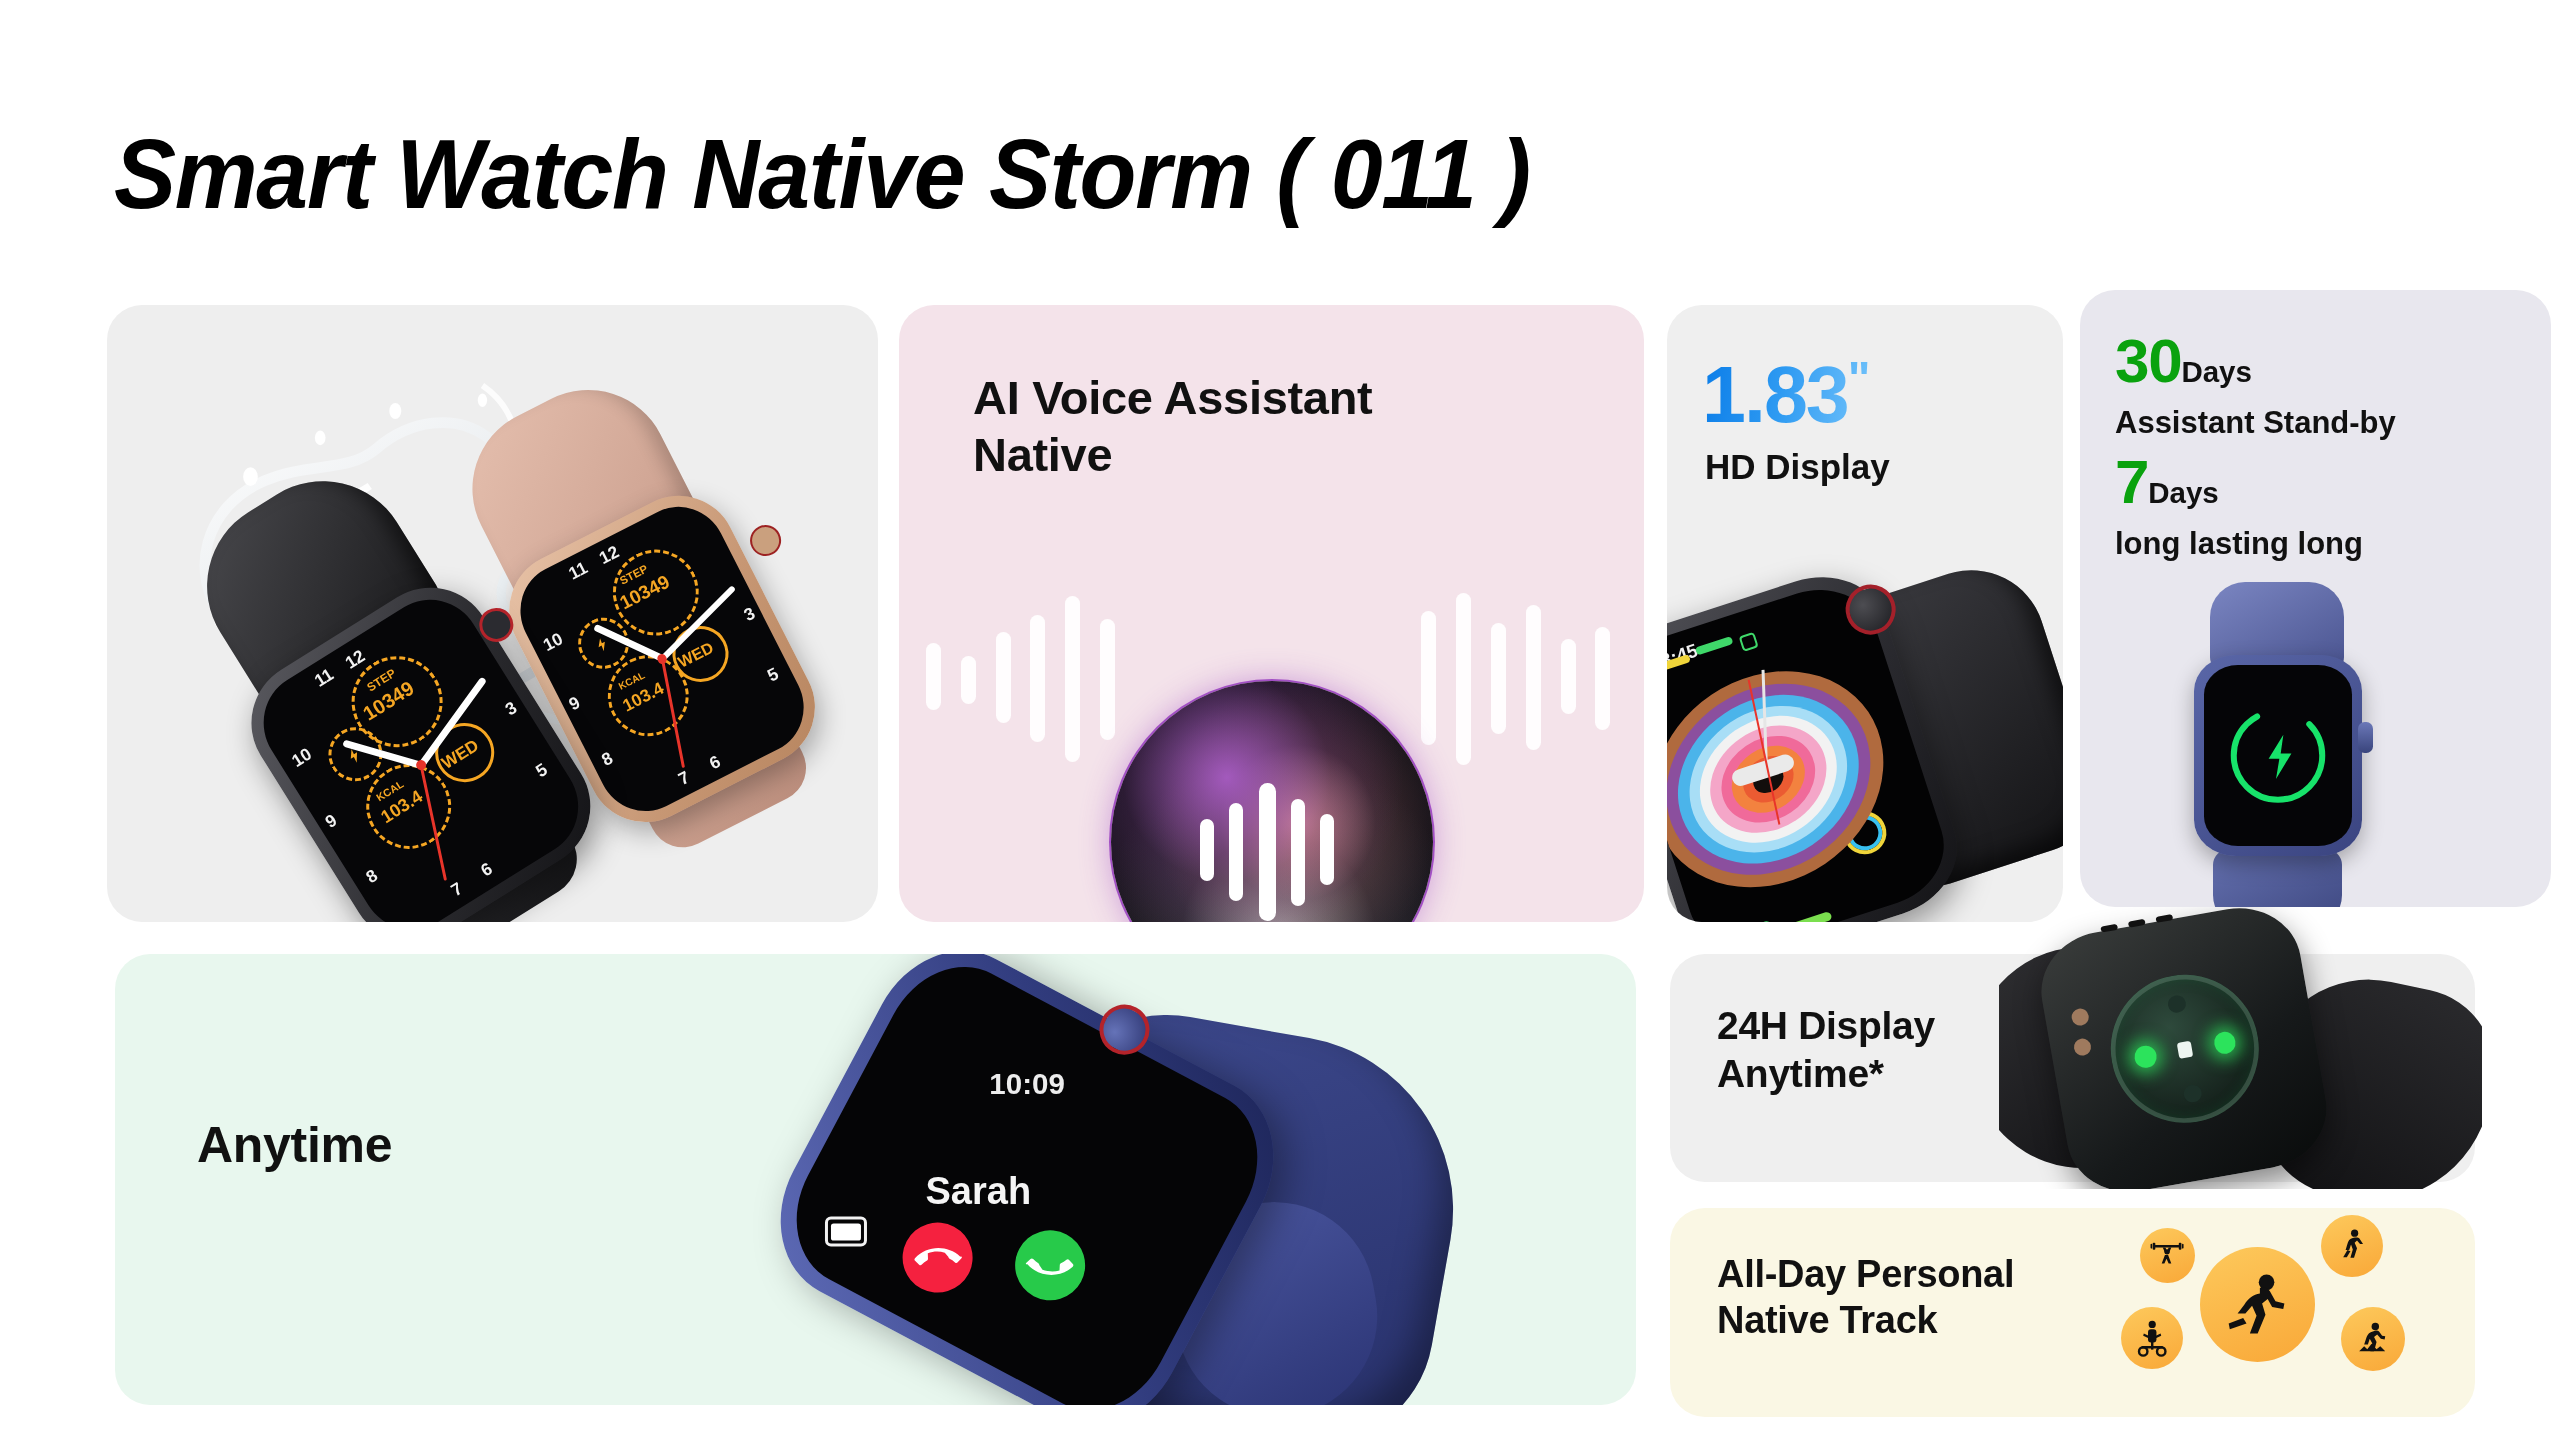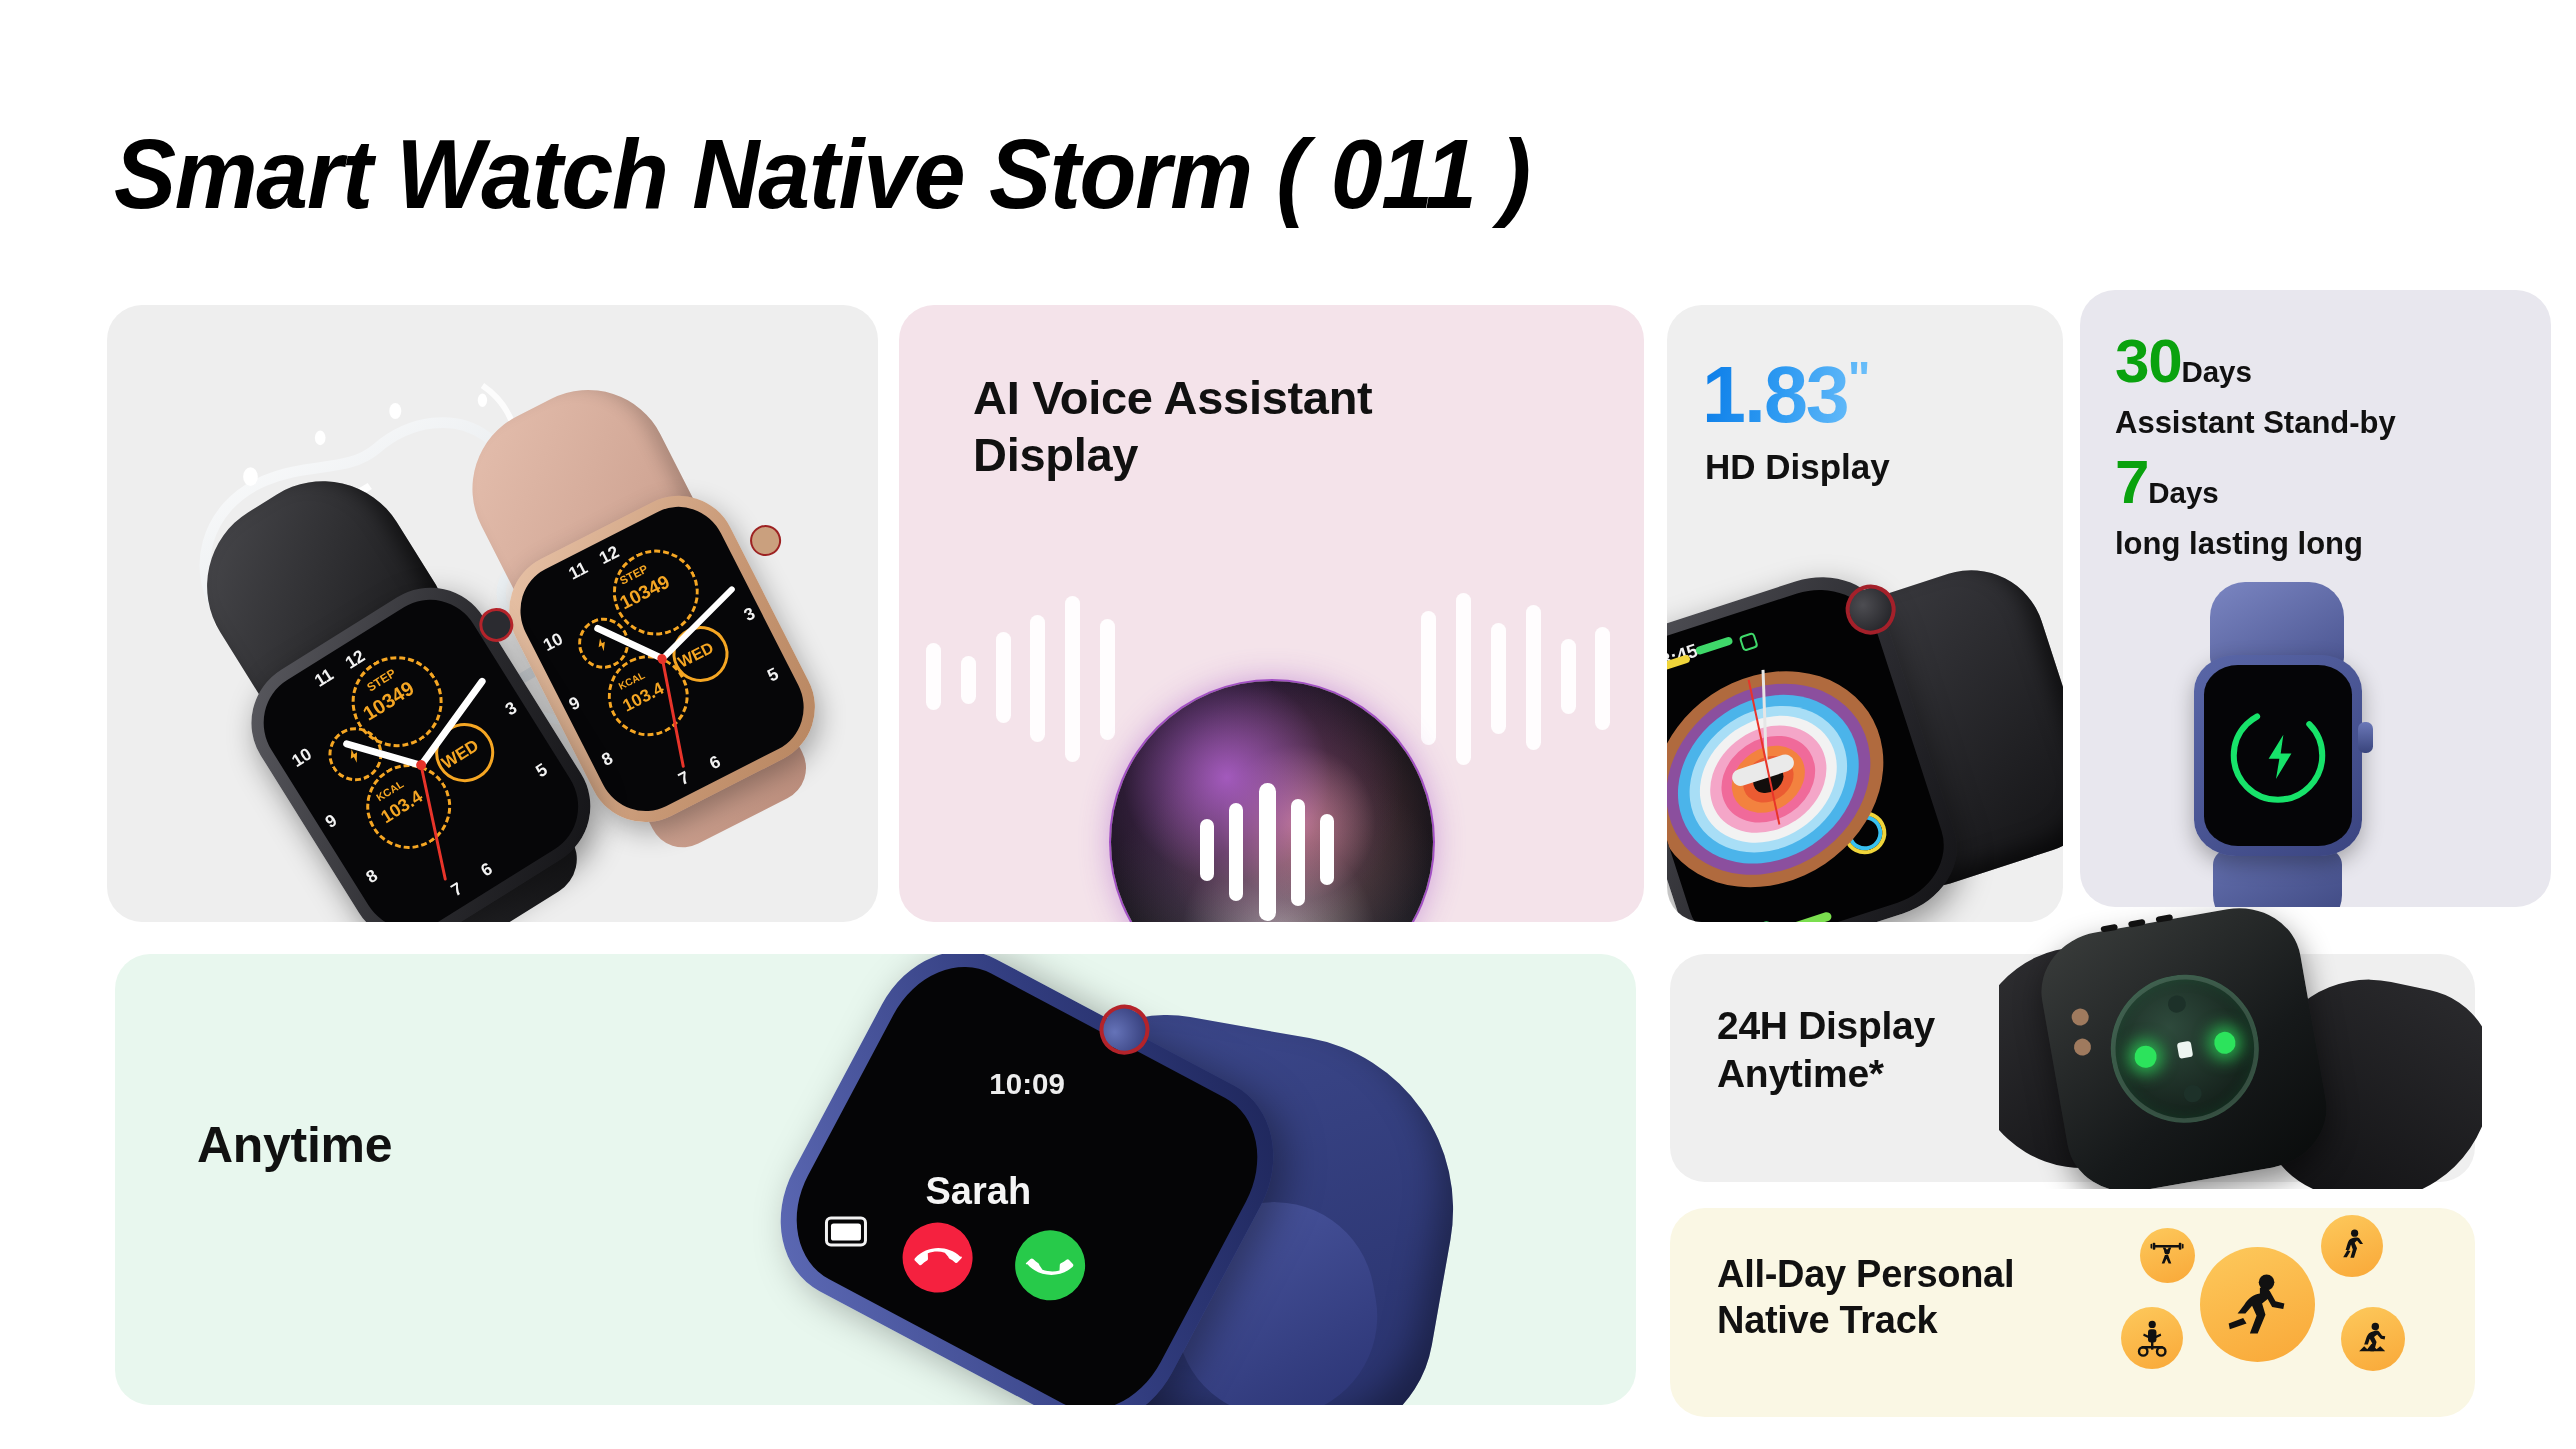--- a/index.html
+++ b/index.html
@@ -225,21 +225,21 @@
         </div>
       </div>
     </div>
     <div class="crown" style="right:34px; top:201px; width:34px; height:34px; background:#2b2b30; border:3.4px solid #b4232a;"></div>
   </div>
 </div>
 
 <div class="card" id="card-voice">
   <div class="card-title">
     <div>AI Voice Assistant</div>
-    <div>Display</div>
+    <div>Native</div>
   </div>
 
   <div class="wave-wrap" style="top:295px;">
     <div class="wbar" style="left:27px;  top:43px;  width:14.8px; height:67px;"></div>
     <div class="wbar" style="left:62px;  top:56px;  width:14.8px; height:48px;"></div>
     <div class="wbar" style="left:97px; top:32px;  width:14.8px; height:91px;"></div>
     <div class="wbar" style="left:131px; top:14.8px;  width:14.8px; height:127px;"></div>
     <div class="wbar" style="left:166px; top:-4px;  width:14.8px; height:166px;"></div>
     <div class="wbar" style="left:201px; top:19px;  width:14.8px; height:121px;"></div>
   </div>

